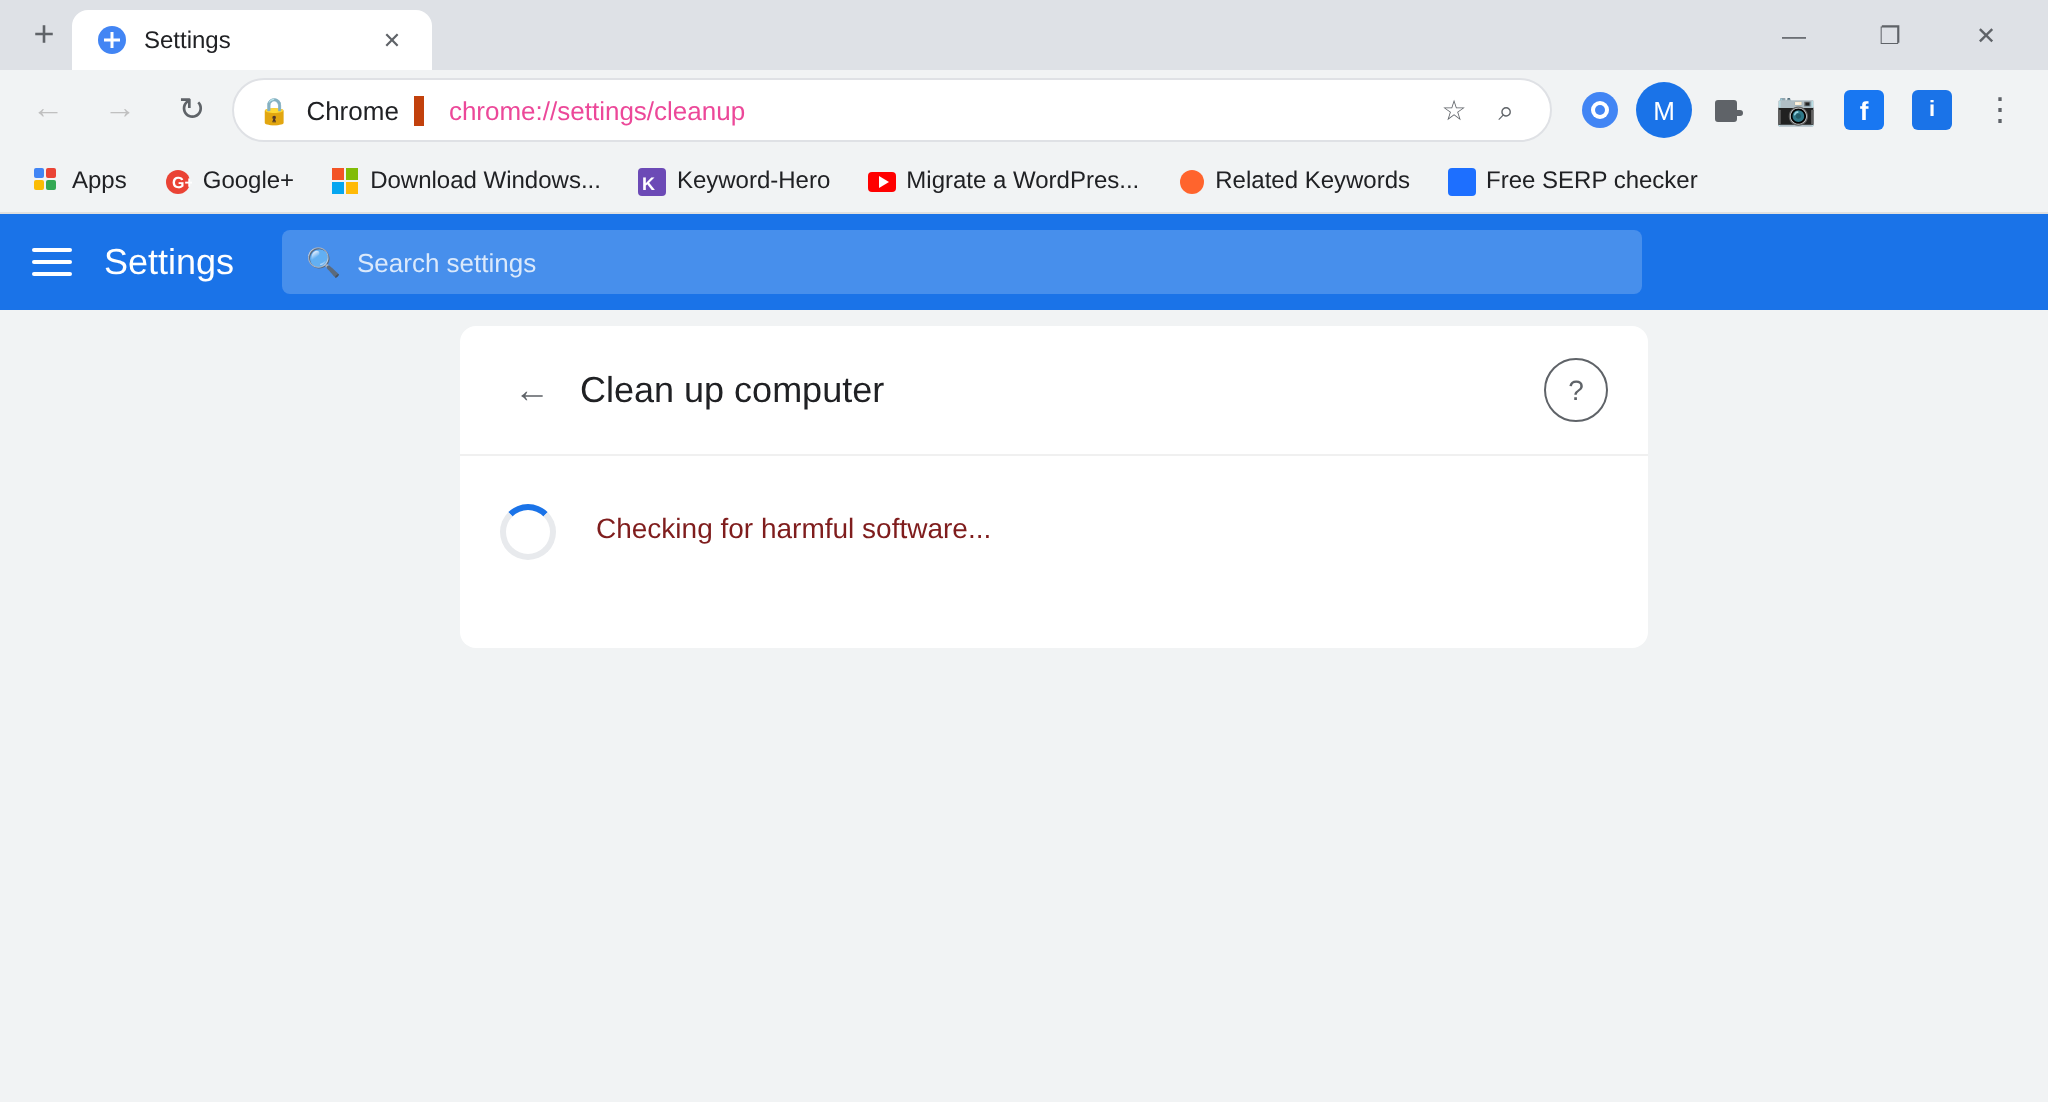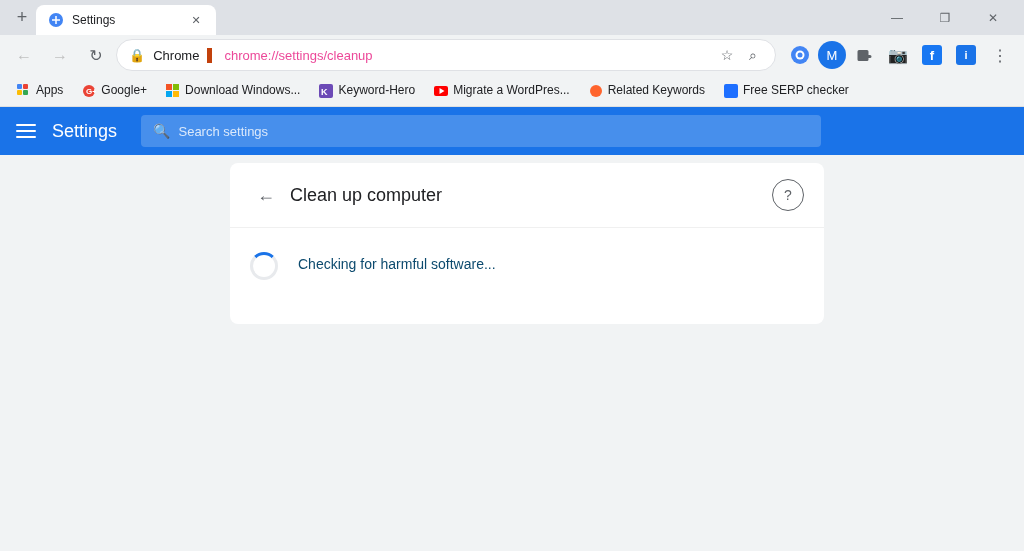--- a/index.html
+++ b/index.html
@@ -299,21 +299,21 @@
       border-top: 3px solid #1a73e8;
       border-radius: 50%;
       animation: spin 1s linear infinite;
     }
     @keyframes spin {
       0% { transform: rotate(0deg); }
       100% { transform: rotate(360deg); }
     }
     .checking-text {
       font-size: 14px;
-      color: #0c4a6e;
+      color: #7f1d1d;
       margin-top: 4px;
     }
 
     
     .yt-icon {
       width: 14px; height: 10px;
       background: #ff0000;
       border-radius: 2px;
       display: inline-block;
       position: relative;

